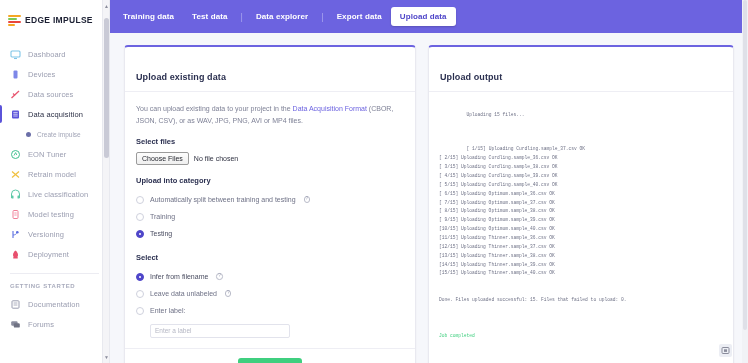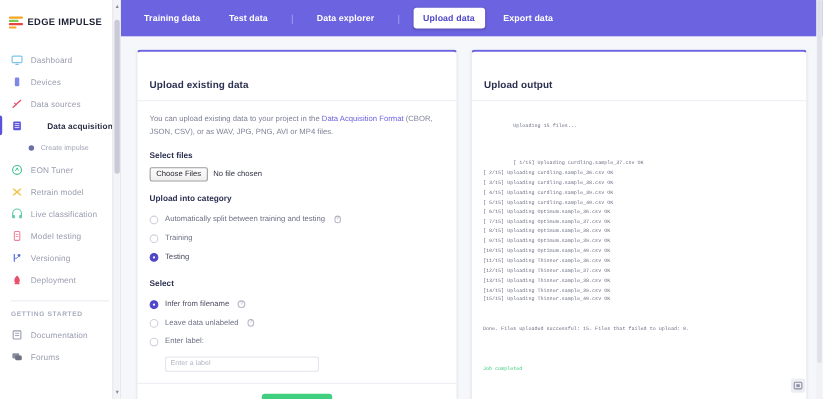--- a/index.html
+++ b/index.html
@@ -38,21 +38,21 @@
 
   .nav { margin-top: 14px; }
   .nav-item {
     display: flex; align-items: center; gap: 7px;
     height: 20px; padding-left: 10px;
     position: relative; cursor: pointer;
   }
   .nav-item .lbl {
     font-size: 7.5px; color: #9a9db0; white-space: nowrap; letter-spacing: .1px;
   }
-  .nav-item.active .lbl { color: #2b2f45; font-weight: bold; margin-left: 15px; }
+  .nav-item.active .lbl { color: #2b2f45; font-weight: normal; }
   .nav-item.active::before {
     content: ""; position: absolute; left: 0; top: 1px;
     width: 2px; height: 18px; background: #5b53d9; border-radius: 0 2px 2px 0;
   }
   .ico { width: 11px; height: 11px; flex: 0 0 11px; display: flex; align-items: center; justify-content: center; }
   .ico svg { display: block; }
 
   .sub-item { display: flex; align-items: center; gap: 6px; height: 20px; padding-left: 26px; cursor: pointer; }
   .sub-dot { width: 5px; height: 5px; border-radius: 50%; background: #6b6fa8; flex: 0 0 5px; }
   .sub-item .lbl { font-size: 6.5px; color: #a3a6b8; }
@@ -76,22 +76,22 @@
     font-size: 5px; color: #8b8d9c; text-align: center; line-height: 8px;
   }
   .side-scroll .arrow.up { top: 2px; }
   .side-scroll .arrow.down { bottom: 2px; }
 
   
   .right { flex: 1; display: flex; flex-direction: column; height: 363px; background: #f6f7fb; position: relative; }
 
   .topbar {
     height: 33px; background: #6c63e0;
-    display: flex; align-items: center; gap: 8px;
-    padding-left: 12px; flex: 0 0 33px;
+    display: flex; align-items: center; gap: 0px;
+    padding-left: 4px; flex: 0 0 33px;
   }
   .tab {
     font-size: 8px; font-weight: bold; color: #ffffff;
     padding: 5px 9px; border-radius: 3px; white-space: nowrap; cursor: pointer;
     letter-spacing: .1px;
   }
   .tab.active { background: #ffffff; color: #4f46c9; box-shadow: 0 1px 2px rgba(0,0,0,.18); }
   .tab-div { color: #a9a4ee; font-size: 9px; padding: 0 4px; }
 
   .content { flex: 1; display: flex; gap: 12px; padding: 12px 14px 0 14px; }
@@ -363,22 +363,22 @@
   </aside>
 
   <div class="right">
 
     <div class="topbar">
       <div class="tab">Training data</div>
       <div class="tab">Test data</div>
       <div class="tab-div">|</div>
       <div class="tab">Data explorer</div>
       <div class="tab-div">|</div>
+      <div class="tab">Export data</div>
       <div class="tab active">Upload data</div>
-      <div class="tab">Export data</div>
     </div>
 
     <div class="content">
 
       <section class="card card-left">
         <div class="card-head">
           <h2>Upload existing data</h2>
         </div>
         <div class="card-body">
 

